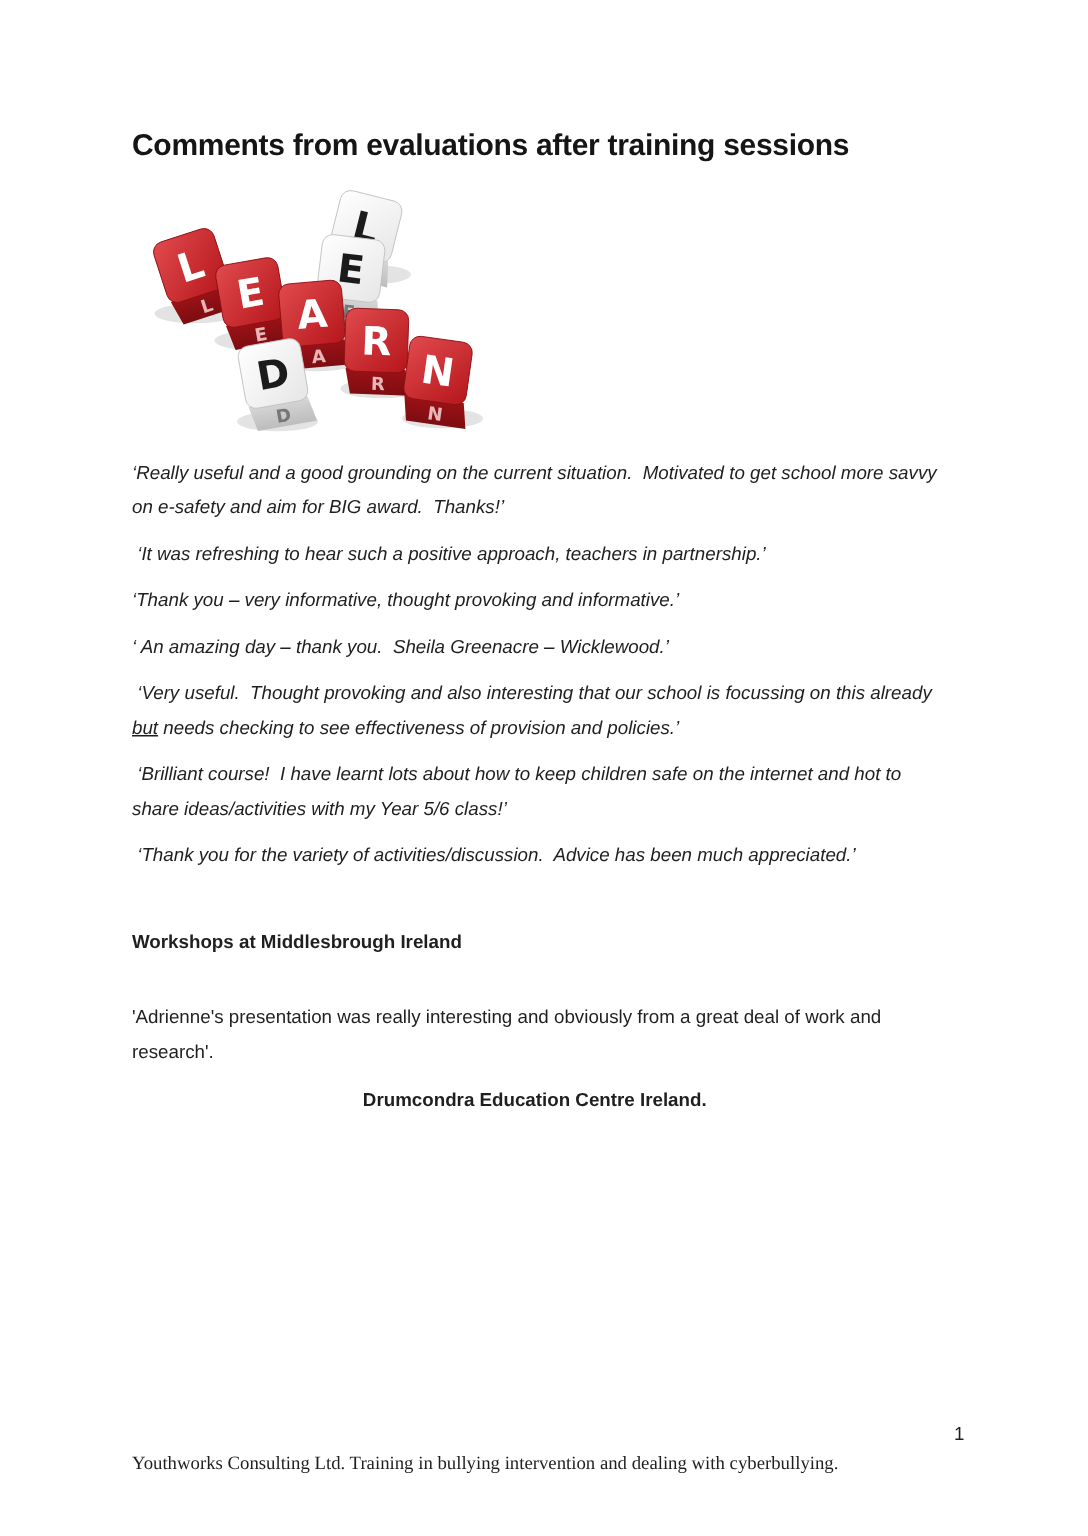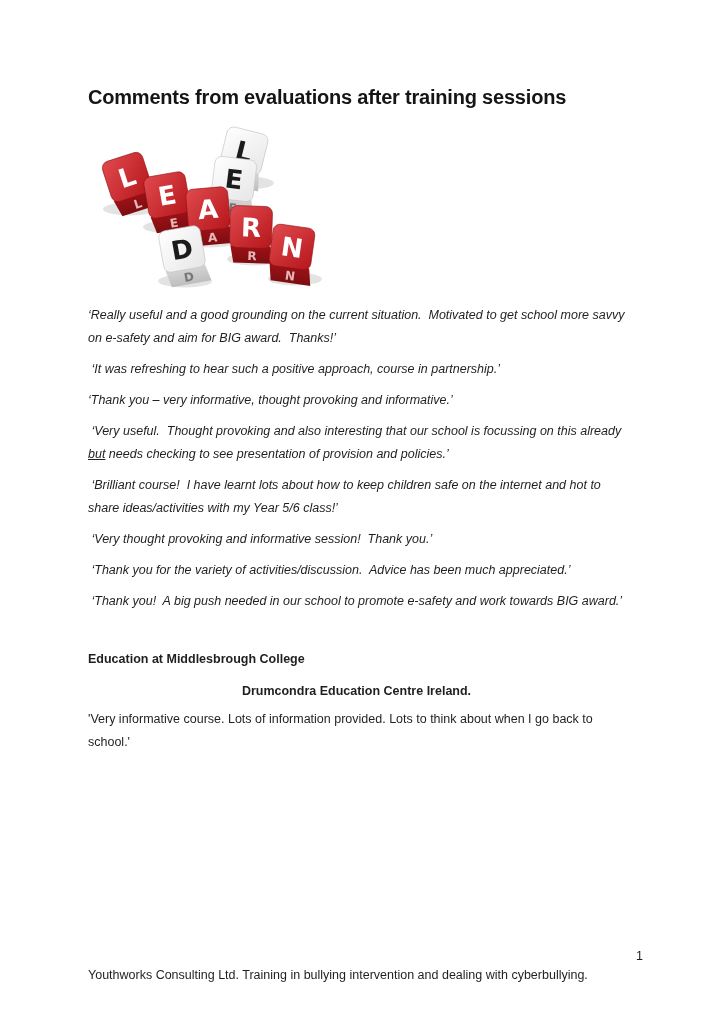--- a/index.html
+++ b/index.html
@@ -48,20 +48,21 @@
   }
   .page-number {
     text-align: right;
     font-size: 12.5px;
     line-height: 15px;
     margin-bottom: 3px;
   }
   .footer-text {
     font-size: 12.5px;
     line-height: 17px;
+    font-family: Liberation Serif, serif;
   }
 </style>
 </head>
 <body>
 
 <div class="page" data-name="document-page">
 
   <h1 class="doc-title" data-name="page-title">Comments from evaluations after training sessions</h1>
 
   <figure class="dice-figure" data-name="learn-dice-figure">
@@ -141,30 +142,29 @@
             <path d="M -20 19 L 20 19 L 23.5 36 L -16.5 36 Z" fill="url(#gWhiteFront)"></path>
             <text x="2" y="33" text-anchor="middle" font-family="&quot;DejaVu Sans&quot;, sans-serif" font-weight="bold" font-size="12" fill="#6e6e6e" opacity="0.9">D</text>
             <rect x="-21" y="-21" width="42" height="42" rx="7" fill="url(#gWhiteTop)" stroke="#c2c2c2" stroke-width="0.6"></rect>
             <text x="0" y="9.5" text-anchor="middle" font-family="&quot;DejaVu Sans&quot;, sans-serif" font-weight="bold" font-size="26" fill="#1b1b1b">D</text>
           </g>
         </g>
     </svg>
   </figure>
 
   <p class="quote" data-name="quote-1">‘Really useful and a good grounding on the current situation.  Motivated to get school more savvy on e-safety and aim for BIG award.  Thanks!’</p>
-  <p class="quote" data-name="quote-2"> ‘It was refreshing to hear such a positive approach, course in partnership.’</p>
+  <p class="quote" data-name="quote-2"> ‘It was refreshing to hear such a positive approach, teachers in partnership.’</p>
   <p class="quote" data-name="quote-3">‘Thank you – very informative, thought provoking and informative.’</p>
-  <p class="quote" data-name="quote-5"><span data-name="quote-5-before"> ‘Very useful.  Thought provoking and also interesting that our school is focussing on this already </span><span class="u" data-name="quote-5-underlined">but</span><span data-name="quote-5-after"> needs checking to see presentation of provision and policies.’</span></p>
+  <p class="quote" data-name="quote-4">‘ An amazing day – thank you.  Sheila Greenacre – Wicklewood.’</p>
+  <p class="quote" data-name="quote-5"><span data-name="quote-5-before"> ‘Very useful.  Thought provoking and also interesting that our school is focussing on this already </span><span class="u" data-name="quote-5-underlined">but</span><span data-name="quote-5-after"> needs checking to see effectiveness of provision and policies.’</span></p>
   <p class="quote" data-name="quote-6"> ‘Brilliant course!  I have learnt lots about how to keep children safe on the internet and hot to share ideas/activities with my Year 5/6 class!’</p>
-  <p class="quote" data-name="quote-7"> ‘Very thought provoking and informative session!  Thank you.’</p>
   <p class="quote" data-name="quote-8"> ‘Thank you for the variety of activities/discussion.  Advice has been much appreciated.’</p>
-  <p class="quote" data-name="quote-9"> ‘Thank you!  A big push needed in our school to promote e-safety and work towards BIG award.’</p>
 
-  <h2 class="heading" data-name="heading-middlesbrough">Education at Middlesbrough College</h2>
+  <h2 class="heading" data-name="heading-middlesbrough">Workshops at Middlesbrough Ireland</h2>
+  <p class="para" data-name="adrienne-quote">'Adrienne's presentation was really interesting and obviously from a great deal of work and research'.</p>
   <h2 class="heading" data-name="heading-drumcondra">Drumcondra Education Centre Ireland.</h2>
-  <p class="para" data-name="informative-quote">'Very informative course. Lots of information provided. Lots to think about when I go back to school.'</p>
 
   <div class="footer" data-name="page-footer">
     <div class="page-number" data-name="page-number">1</div>
     <div class="footer-text" data-name="footer-text">Youthworks Consulting Ltd. Training in bullying intervention and dealing with cyberbullying.</div>
   </div>
 
 </div>
 
 </body></html>

